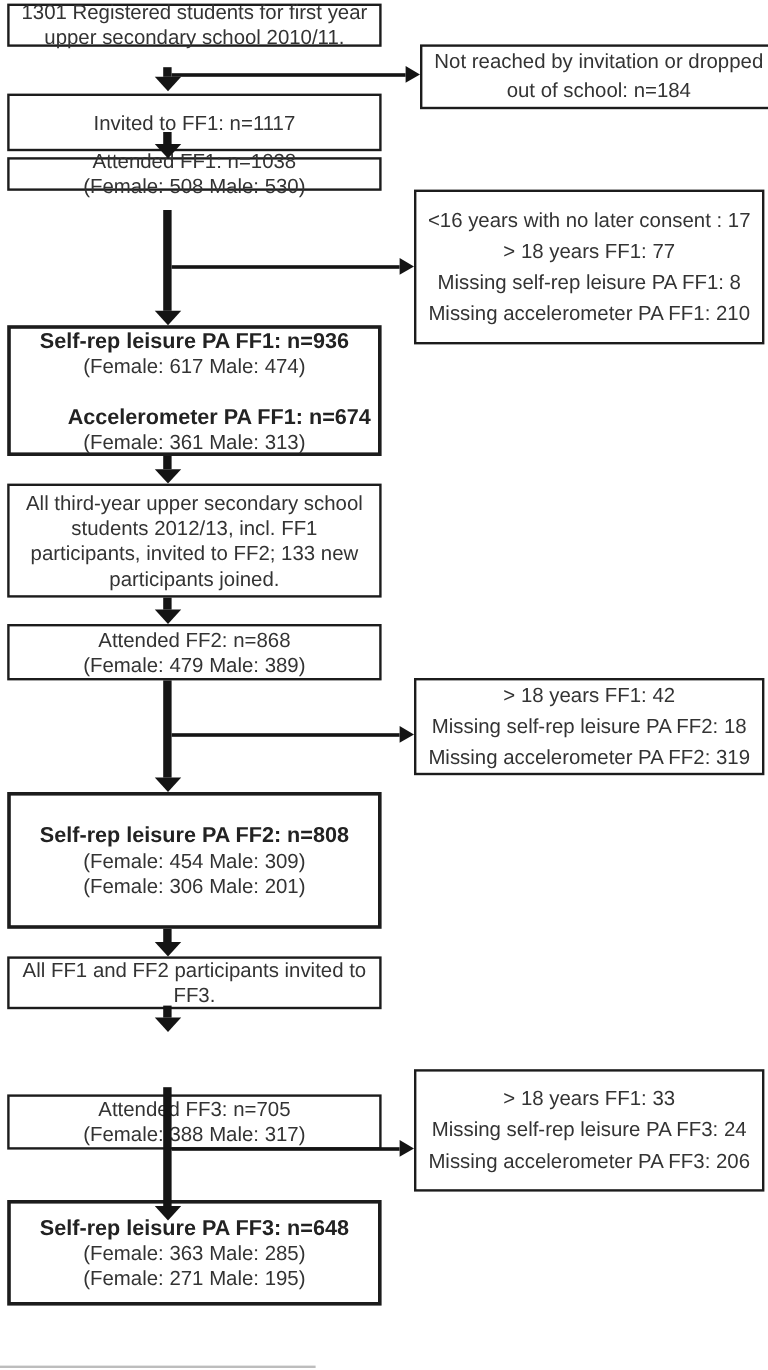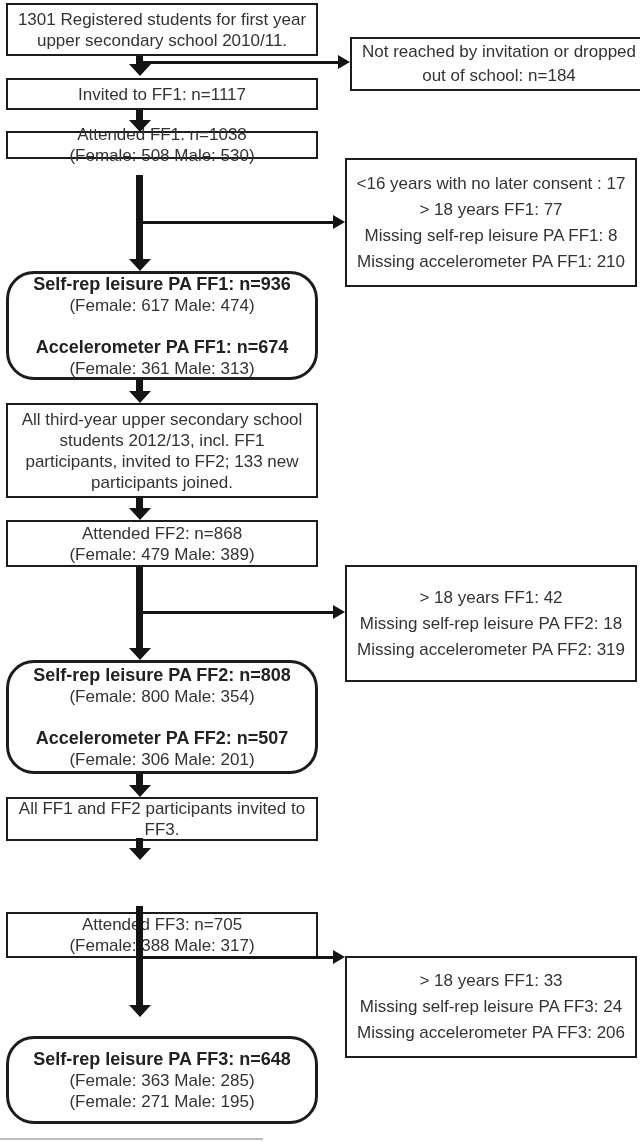--- a/index.html
+++ b/index.html
@@ -4,47 +4,47 @@
 <style>
   html,body{margin:0;padding:0;background:#ffffff;}
   body{width:640px;height:1142px;font-family:"Liberation Sans",sans-serif;color:#333333;}
   .canvas{position:relative;width:640px;height:1142px;background:#ffffff;overflow:hidden;}
 
   .box{position:absolute;box-sizing:border-box;background:#ffffff;border:2px solid #1c1c1c;
        display:flex;flex-direction:column;align-items:center;justify-content:center;
        text-align:center;font-size:17px;line-height:21px;padding:1px 6px;}
   .main{left:6px;width:312px;}
   .side{left:345px;width:292px;line-height:26px;}
-  .emph{border-width:3px;border-radius:28px;}
+  .emph{border-width:3px;}
   .ln{width:100%;}
   .bold{font-weight:bold;font-size:18px;line-height:22px;color:#222222;}
-  .gap{margin-top:20px;}
+  .gap{margin-top:20px;text-align:right;}
 
   
   .stem{position:absolute;left:136px;width:7px;background:#141414;}
   .vhead{position:absolute;left:129px;width:0;height:0;
          border-left:11px solid transparent;border-right:11px solid transparent;
          border-top:12px solid #141414;}
   
   .hline{position:absolute;height:3px;background:#141414;}
   .hhead{position:absolute;width:0;height:0;
          border-top:7px solid transparent;border-bottom:7px solid transparent;
          border-left:12px solid #141414;}
   .rule{position:absolute;background:#bdbdbd;}
 </style>
 </head>
 <body>
 
 <div class="canvas">
 
-  <div class="box main" style="top:3px;height:53px">
+  <div class="box main" style="top:3px;height:36px">
     <div class="ln">1301 Registered students for first year upper secondary school 2010/11.</div>
   </div>
 
-  <div class="box main" style="top:78px;height:32px">
+  <div class="box main" style="top:78px;height:48px">
     <div class="ln">Invited to FF1: n=1117</div>
   </div>
 
   <div class="box main" style="top:131px;height:28px">
     <div class="ln">Attended FF1: n=1038</div>
     <div class="ln">(Female: 508 Male: 530)</div>
   </div>
 
   <div class="box main emph" style="top:271px;height:109px">
     <div class="ln bold">Self-rep leisure PA FF1: n=936</div>
@@ -57,58 +57,57 @@
     <div class="ln">All third-year upper secondary school students 2012/13, incl. FF1 participants, invited to FF2; 133 new participants joined.</div>
   </div>
 
   <div class="box main" style="top:520px;height:47px">
     <div class="ln">Attended FF2: n=868</div>
     <div class="ln">(Female: 479 Male: 389)</div>
   </div>
 
   <div class="box main emph" style="top:660px;height:114px">
     <div class="ln bold">Self-rep leisure PA FF2: n=808</div>
-    <div class="ln">(Female: 800 Male: 354)</div>
-    <div class="ln bold gap">Accelerometer PA FF2: n=507</div>
+    <div class="ln">(Female: 454 Male: 309)</div>
     <div class="ln">(Female: 306 Male: 201)</div>
   </div>
 
   <div class="box main" style="top:797px;height:44px">
     <div class="ln">All FF1 and FF2 participants invited to FF3.</div>
   </div>
 
   <div class="box main" style="top:912px;height:46px">
     <div class="ln">Attended FF3: n=705</div>
     <div class="ln">(Female: 388 Male: 317)</div>
   </div>
 
-  <div class="box main emph" style="top:1036px;height:88px">
+  <div class="box main emph" style="top:1000px;height:88px">
     <div class="ln bold">Self-rep leisure PA FF3: n=648</div>
     <div class="ln">(Female: 363 Male: 285)</div>
     <div class="ln">(Female: 271 Male: 195)</div>
   </div>
 
   <div class="box side" style="left:350px;top:37px;width:298px;height:54px;line-height:24px">
     <div class="ln">Not reached by invitation or dropped out of school: n=184</div>
   </div>
 
   <div class="box side" style="top:158px;height:129px">
     <div class="ln">&lt;16 years with no later consent : 17</div>
     <div class="ln">&gt; 18 years FF1: 77</div>
     <div class="ln">Missing self-rep leisure PA FF1: 8</div>
     <div class="ln">Missing accelerometer PA FF1: 210</div>
   </div>
 
-  <div class="box side" style="top:565px;height:117px">
+  <div class="box side" style="top:565px;height:81px">
     <div class="ln">&gt; 18 years FF1: 42</div>
     <div class="ln">Missing self-rep leisure PA FF2: 18</div>
     <div class="ln">Missing accelerometer PA FF2: 319</div>
   </div>
 
-  <div class="box side" style="top:956px;height:102px">
+  <div class="box side" style="top:891px;height:102px">
     <div class="ln">&gt; 18 years FF1: 33</div>
     <div class="ln">Missing self-rep leisure PA FF3: 24</div>
     <div class="ln">Missing accelerometer PA FF3: 206</div>
   </div>
 
   <div class="stem" style="top:56px;height:8px"></div>
   <div class="vhead" style="top:64px"></div>
 
   <div class="stem" style="top:110px;height:10px"></div>
   <div class="vhead" style="top:120px"></div>

